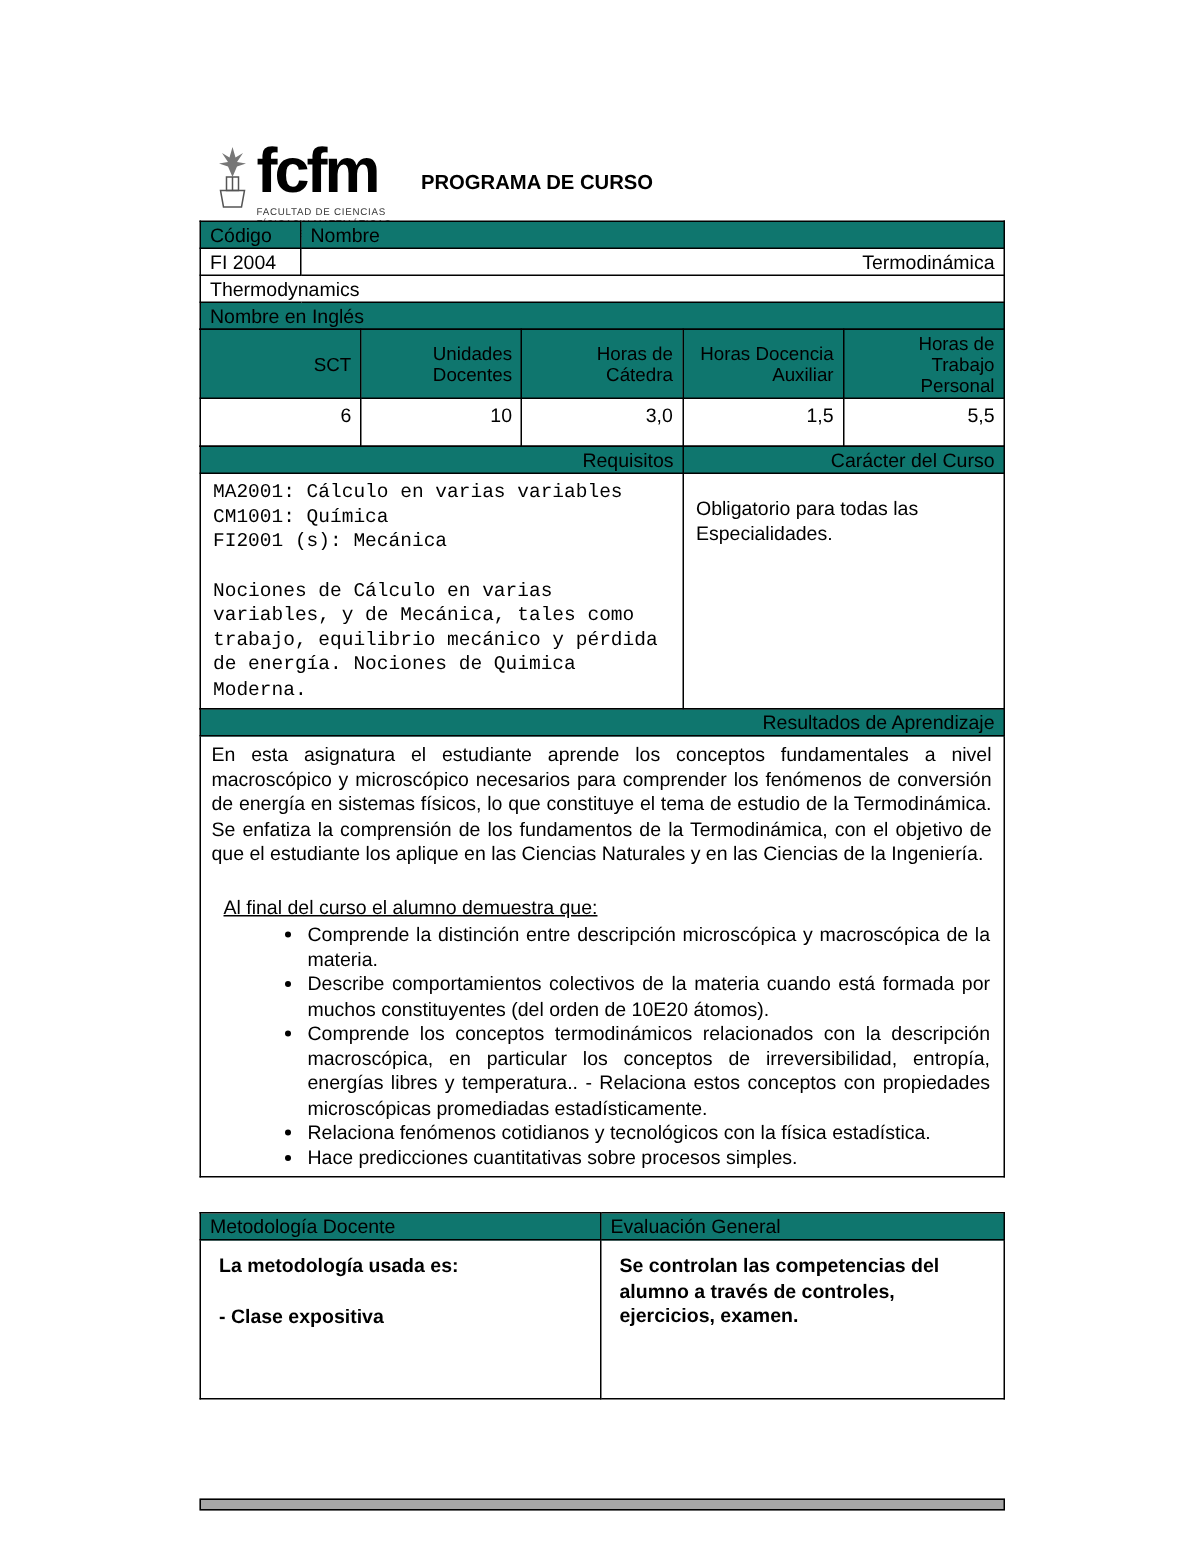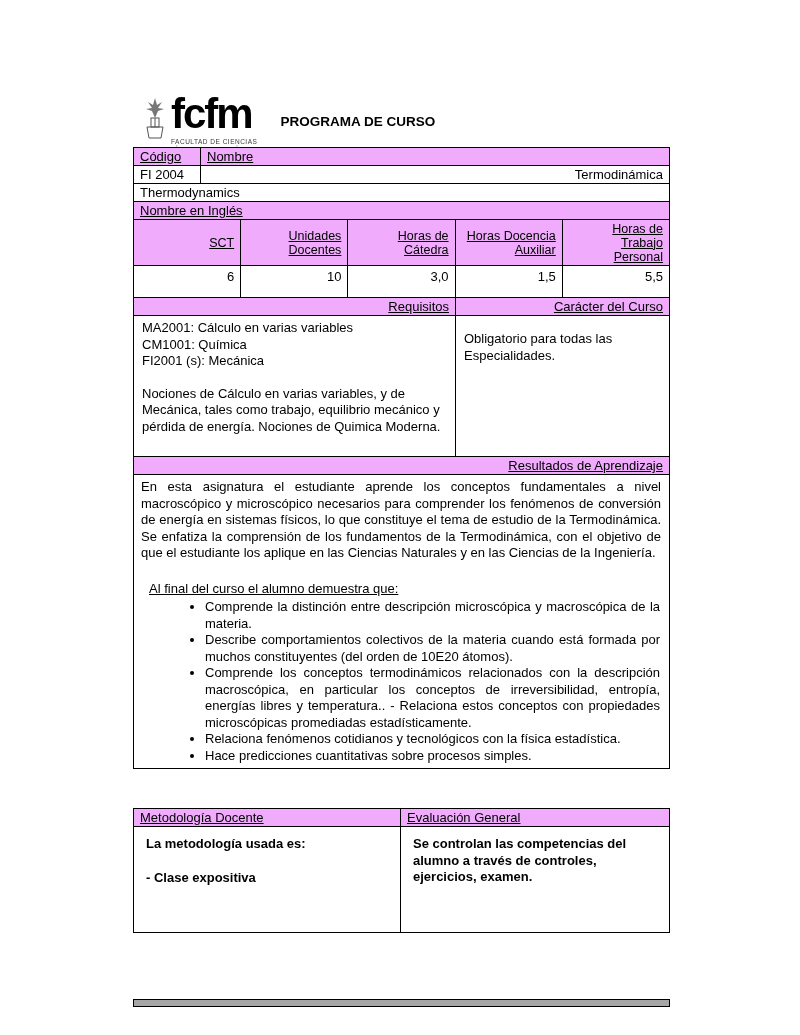--- a/index.html
+++ b/index.html
@@ -28,27 +28,27 @@
   
   .tables { position:absolute; left:133px; top:147px; width:537px; }
   table { border-collapse:collapse; width:537px; table-layout:fixed; }
   table + table { margin-top:-1px; }
   td, th {
     border:1px solid #000;
     font-size:13px; font-weight:normal;
     text-align:left; vertical-align:top;
     padding:1px 6px;
   }
-  .gray { background:#f0abfc;text-decoration:underline; }
+  .gray { background:#0f766e; }
   .center { text-align:right; }
   .mid { vertical-align:middle; }
   .h16 { height:17px; }
   .hoursHead td { height:46px; font-size:12.5px; line-height:14px; }
   .valRow td { height:32px; padding-top:3px; }
-  .reqCell { height:141px; padding:4px 8px; line-height:16.5px; }
+  .reqCell { height:141px; padding:4px 8px; line-height:16.5px;font-family:Liberation Mono, monospace; }
   .carCell { height:141px; padding:15px 8px 4px 8px; line-height:16.5px; }
   .resCell { height:278px; padding:4px 8px 4px 7px; line-height:16.5px; }
   .resCell .intro { text-align:justify; }
   .resCell .subhead { margin-top:19px; margin-left:8px;text-decoration:underline; }
   .resCell ul { margin:2px 0 0 0; padding-left:64px; }
   .resCell li { text-align:justify; padding-right:1px; }
   .req-note { margin-top:16px; }
 
   .table2 { position:absolute; left:133px; top:808px; width:636px; }
   .metCell { height:106px; padding:9px 10px 4px 12px; line-height:16.5px;font-weight:bold; }

